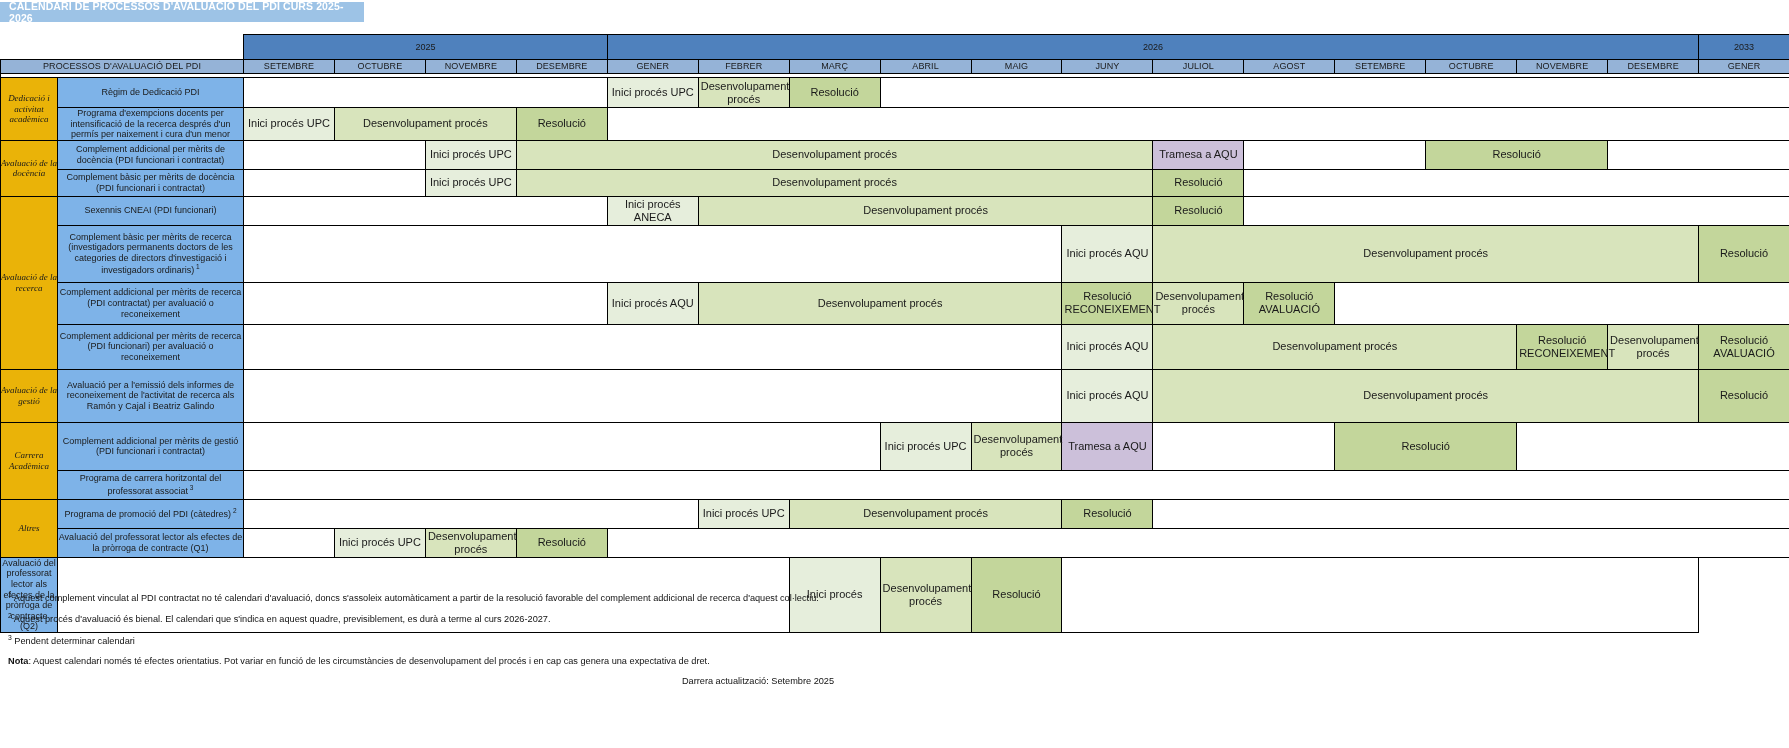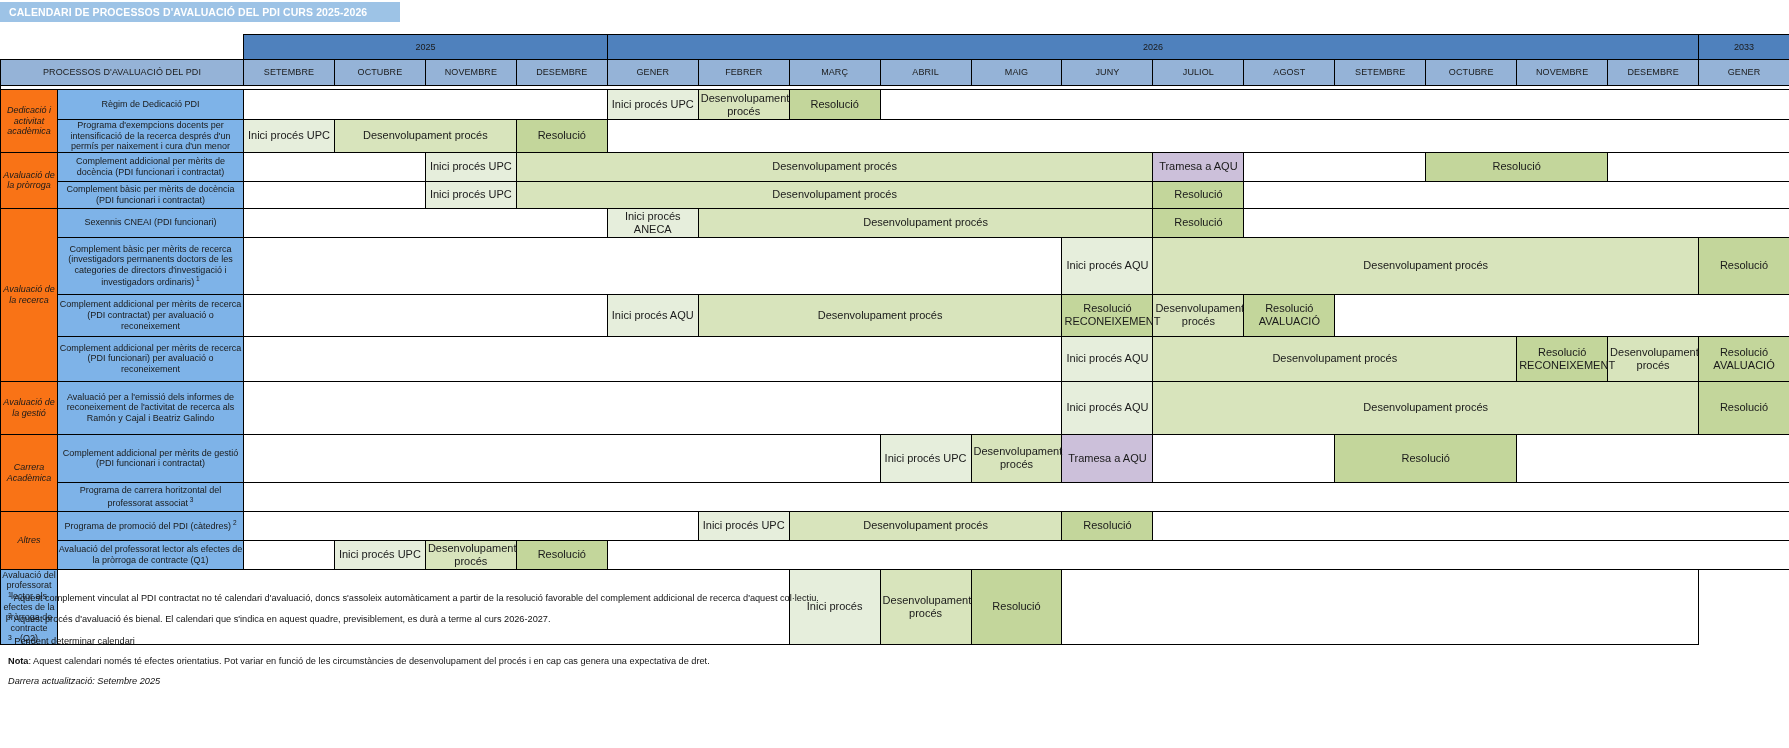--- a/index.html
+++ b/index.html
@@ -14,21 +14,21 @@
     width: 1789px;
     height: 748px;
     overflow: hidden;
     background: #fff;
   }
 
   
   .title-banner {
     position: absolute;
     left: 0; top: 2px;
-    width: 400px;
+    width: 364px;
     height: 20px;
     background: #9dc3e6;
     color: #ffffff;
     font-size: 10.5px;
     font-weight: bold;
     letter-spacing: .1px;
     display: flex;
     align-items: center;
     padding-left: 9px;
   }
@@ -64,47 +64,48 @@
     background: #ffffff;
     border-left: none !important;
     border-top: none !important;
     border-bottom: none !important;
   }
   .mh {
     background: #95b3d7;
     color: #ffffff;
     font-weight: bold;
     font-size: 9.5px;
-    height: 26px;
+    height: 14px;
     letter-spacing: .1px;
   }
   .proc-head {
     background: #95b3d7;
     color: #ffffff;
     font-weight: bold;
     font-size: 9.5px;
     height: 14px;
     text-align: center;
     letter-spacing: .1px;
   }
   .spacer-row td {
     border: none;
     height: 4px;
     background: #fff;
   }
 
   
   td.grp {
-    background: #f97316;
+    background: #eab308;
     color: #ffffff;
     font-style: italic;
     font-size: 10.5px;
     text-align: center;
     padding: 0 2px;
     line-height: 1.3;
+    font-family: Liberation Serif, serif;
   }
   
   td.proc {
     background: #7eb3e8;
     color: #ffffff;
     font-weight: bold;
     font-size: 8.6px;
     text-align: left;
     padding: 1px 4px;
     line-height: 1.32;
@@ -126,21 +127,21 @@
     left: 8px;
     top: 590px;
     width: 1500px;
     font-size: 9.2px;
     color: #111;
     line-height: 1.55;
   }
   .notes p { margin: 0 0 6px 0; }
   .notes sup { font-size: 6.8px; }
   .notes .nota b { font-weight: bold; margin-top: 48px; }
-  .notes .upd { font-style: italic; margin-top: 4px; }
+  .notes .upd { margin-top: 4px; text-align: center; }
 </style>
 </head>
 <body>
 
 <div id="page">
 
   <div class="title-banner">CALENDARI DE PROCESSOS D'AVALUACIÓ DEL PDI CURS 2025-2026</div>
 
   <table class="cal">
     <colgroup id="cal-colgroup">
@@ -218,21 +219,21 @@
           </td>
           <td class="m desen" colspan="2">
             <div class="cellbox">Desenvolupament procés</div>
           </td>
           <td class="m resol" colspan="1">
             <div class="cellbox">Resolució</div>
           </td>
           <td class="m" colspan="13"></td>
         </tr>
         <tr style="height: 29px;">
-          <td class="grp" rowspan="2">Avaluació de la pròrroga</td>
+          <td class="grp" rowspan="2">Avaluació de la docència</td>
           <td class="proc"><span>Complement addicional per mèrits de docència (PDI funcionari i contractat)</span></td>
           <td class="m" colspan="2"></td>
           <td class="m inici" colspan="1">
             <div class="cellbox">Inici procés UPC</div>
           </td>
           <td class="m desen" colspan="7">
             <div class="cellbox">Desenvolupament procés</div>
           </td>
           <td class="m tram" colspan="1">
             <div class="cellbox">Tramesa a AQU</div>

